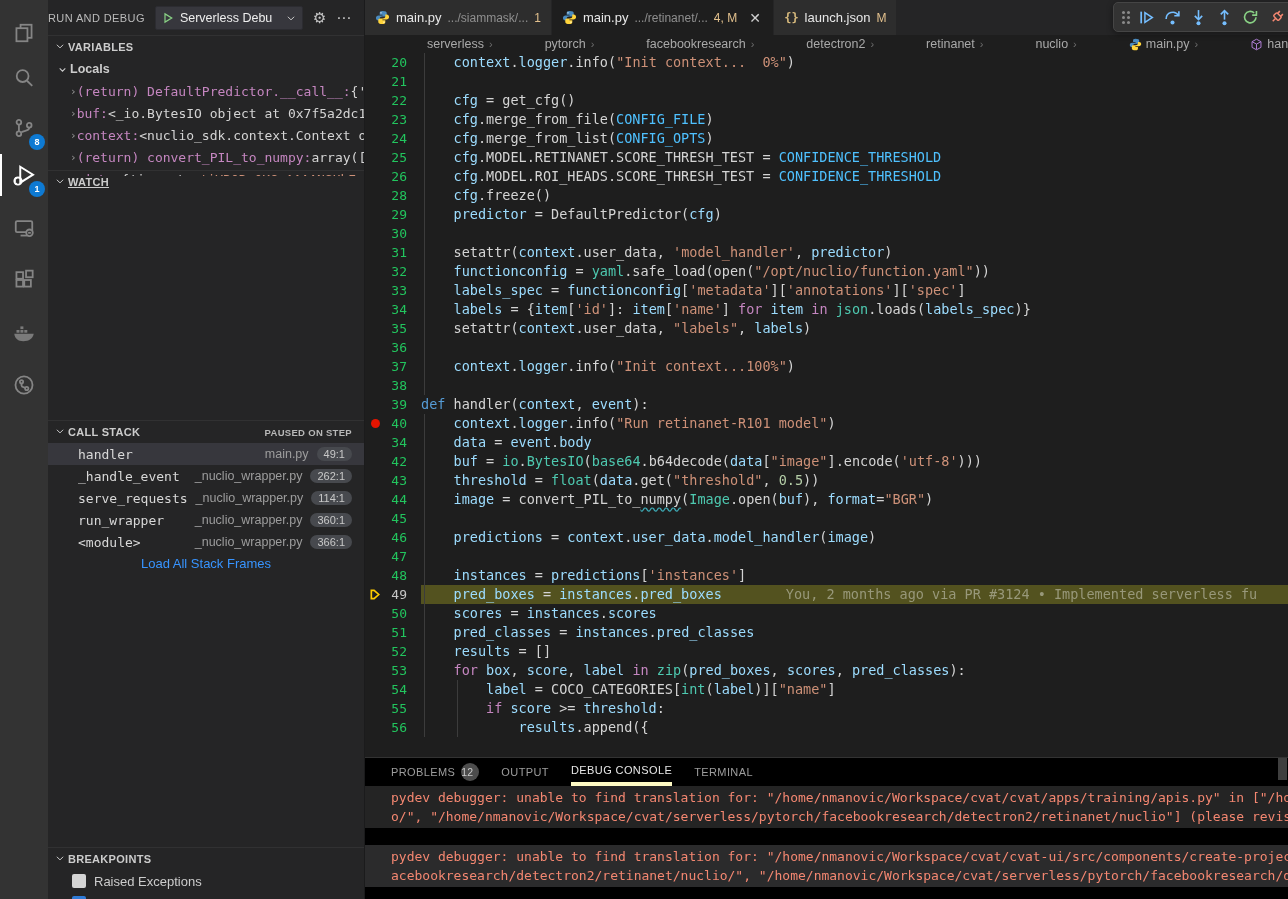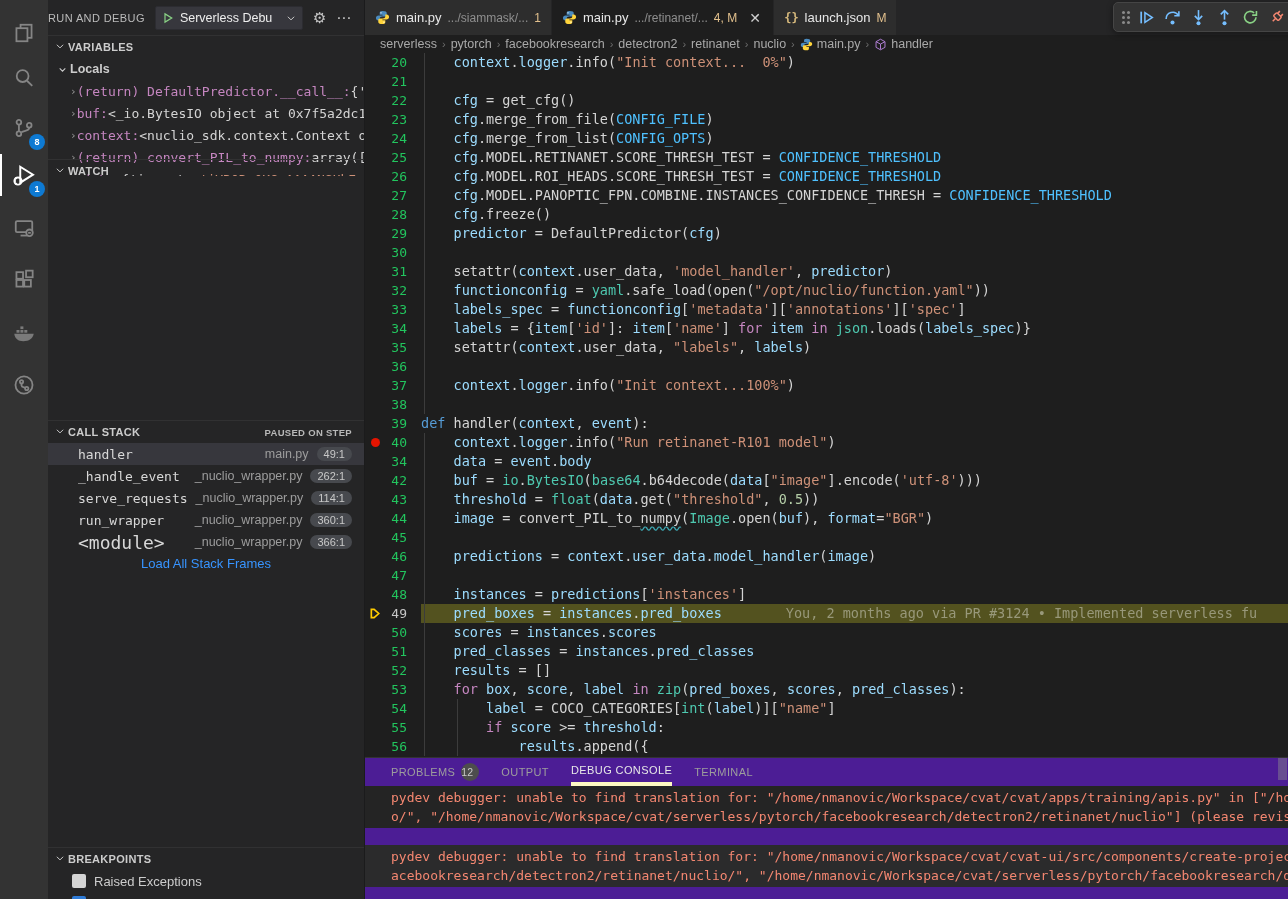--- a/index.html
+++ b/index.html
@@ -50,21 +50,21 @@
   .tab { height:35px; display:flex; align-items:center; padding:0 10px; background:#2d2d2d; border-right:1px solid #252526; cursor:pointer; white-space:nowrap; }
   .tab.active { background:#1e1e1e; }
   .tab .fname { font-size:13px; color:#e8e8e8; margin-left:6px; }
   .tab .fdir { font-size:12px; color:#8f8f8f; margin-left:6px; }
   .tab .fdec { font-size:12px; color:#e2c08d; margin-left:6px; }
   .tab .close { margin-left:10px; color:#cfcfcf; font-size:14px; width:16px; text-align:center; }
   .braces { color:#d7ba7d; font-size:12px; font-weight:bold; font-family:"DejaVu Sans Mono",monospace; }
 
   .breadcrumbs { height:18px; display:flex; align-items:center; padding-left:15px; font-size:12.5px; color:#a9a9a9; white-space:nowrap; background:#1e1e1e; }
   .bc-sep { margin:0 5px; color:#6e6e6e; font-size:11px; }
-  .bc-item { cursor:pointer; display:flex; align-items:center; }
+  .bc-item { cursor:pointer; display:flex; align-items:center;margin-left:47px; }
   .bc-item svg, .bc-item .braces { margin-right:4px; }
 
   
   .dbg-toolbar { position:absolute; top:2px; left:748px; width:210px; height:30px; background:#333333; border:1px solid #454545; border-radius:5px; box-shadow:0 2px 6px rgba(0,0,0,.4); display:flex; align-items:center; padding-left:6px; z-index:9; }
   .grip { width:3px; height:3px; border-radius:50%; background:#8a8a8a; margin:0 8px 0 2px;
           box-shadow:5px 0 #8a8a8a,0 5px #8a8a8a,5px 5px #8a8a8a,0 -5px #8a8a8a,5px -5px #8a8a8a; }
   .dbg-btn { width:26px; height:26px; display:flex; align-items:center; justify-content:center; cursor:pointer; }
 
   
   .code { position:absolute; top:53px; left:0; right:0; height:704px; overflow:hidden; font-family:"DejaVu Sans Mono","Liberation Mono",monospace; font-size:13.5px; }
@@ -77,21 +77,21 @@
   .content { flex:1; position:relative; white-space:pre; color:#d4d4d4; }
   .line.cur .content { background:#53521f; }
   .guide { position:absolute; top:0; bottom:0; width:1px; background:#3c3c3c; }
   .g1 { left:3px; } .g2 { left:36px; }
   .tk-p{color:#d4d4d4} .tk-v{color:#9cdcfe} .tk-s{color:#ce9178} .tk-k{color:#c586c0}
   .tk-b{color:#569cd6} .tk-t{color:#4ec9b0} .tk-n{color:#b5cea8} .tk-c{color:#4fc1ff}
   .tk-u{color:#d4d4d4; text-decoration:underline; text-decoration-style:wavy; text-decoration-color:#3caab5; text-underline-offset:3px;}
   .blame { margin-left:64px; color:#98987a; }
 
   
-  .panel { position:absolute; left:0; right:0; bottom:0; height:142px; background:#4c1d95; border-top:1px solid #333333; }
+  .panel { position:absolute; left:0; right:0; bottom:0; height:142px; background:#000000; border-top:1px solid #333333; }
   .panel-tabs { height:28px; display:flex; align-items:center; padding-left:26px; }
   .ptab { font-size:11px; letter-spacing:.4px; color:#9d9d9d; margin-right:22px; cursor:pointer; display:flex; align-items:center; height:28px; }
   .ptab.active { color:#e7e7e7; border-bottom:4px solid #fef9c3; }
   .pbadge { margin-left:6px; background:#4d4d4d; color:#c8c8c8; min-width:18px; height:18px; border-radius:9px; font-size:10.5px; line-height:18px; text-align:left; letter-spacing:0; }
   .console { position:absolute; top:28px; left:0; right:0; bottom:0; overflow:hidden; font-family:"DejaVu Sans Mono","Liberation Mono",monospace; font-size:13px; color:#f48771; }
   .cmsg { padding:2px 0 2px 26px; white-space:pre; line-height:19px; }
   .cmsg.b1 { background:#242424; }
   .cmsg.b2 { background:#2b2b2c; margin-top:17px; }
   .pscroll { position:absolute; right:1px; top:0px; width:9px; height:22px; background:rgba(140,140,140,.45); }
 </style>
@@ -217,21 +217,21 @@
           <span class="var-val"><span class="tk-p">array([[[ 6…</span></span>
         </div>
         <div class="row22 var-row">
           <span class="tw">›</span>
           <span class="var-name">data: </span>
           <span class="var-val"><span class="tk-p">{'image': </span><span class="tk-s">'iVBORw0KG…AAAANSUhE…</span></span>
         </div>
       </div>
   </div>
 
-  <div class="section" style="top:159px; height:243px;">
+  <div class="section" style="top:170px; height:243px;text-decoration:underline;">
     <div class="sec-head">
       <span class="chev"><svg width="10" height="10" viewBox="0 0 16 16">
             <path d="M3 6l5 5 5-5" fill="none" stroke="#cccccc" stroke-width="1.6"></path>
           </svg></span>
       <span>WATCH</span>
     </div>
   </div>
 
   <div class="section" style="top:420px; height:427px;">
     <div class="sec-head">
@@ -257,21 +257,21 @@
           <span class="frame-name mono" style="font-size: 13px;">serve_requests</span>
           <span class="frame-file">_nuclio_wrapper.py</span>
           <span class="frame-pos">114:1</span>
         </div>
         <div class="row22 frame-row">
           <span class="frame-name mono" style="font-size: 13px;">run_wrapper</span>
           <span class="frame-file">_nuclio_wrapper.py</span>
           <span class="frame-pos">360:1</span>
         </div>
         <div class="row22 frame-row">
-          <span class="frame-name mono" style="font-size: 18px;">&lt;module&gt;</span>
+          <span class="frame-name mono" style="font-size: 13px;">&lt;module&gt;</span>
           <span class="frame-file">_nuclio_wrapper.py</span>
           <span class="frame-pos">366:1</span>
         </div>
       </div>
     <div class="loadlink">Load All Stack Frames</div>
   </div>
 
   <div class="section" style="top:847px; height:52px;">
     <div class="sec-head">
       <span class="chev"><svg width="10" height="10" viewBox="0 0 16 16">
@@ -442,25 +442,20 @@
         <div class="lnum">25</div>
         <div class="content"><span class="guide g1"></span><span>    </span><span class="tk-v">cfg</span><span class="tk-p">.MODEL.RETINANET.SCORE_THRESH_TEST = </span><span class="tk-c">CONFIDENCE_THRESHOLD</span></div>
       </div>
       <div class="line">
         <div class="glyph"></div>
         <div class="lnum">26</div>
         <div class="content"><span class="guide g1"></span><span>    </span><span class="tk-v">cfg</span><span class="tk-p">.MODEL.ROI_HEADS.SCORE_THRESH_TEST = </span><span class="tk-c">CONFIDENCE_THRESHOLD</span></div>
       </div>
       <div class="line">
         <div class="glyph"></div>
-        <div class="lnum">27</div>
-        <div class="content"><span class="guide g1"></span><span>    </span><span class="tk-v">cfg</span><span class="tk-p">.MODEL.PANOPTIC_FPN.COMBINE.INSTANCES_CONFIDENCE_THRESH = </span><span class="tk-c">CONFIDENCE_THRESHOLD</span></div>
-      </div>
-      <div class="line">
-        <div class="glyph"></div>
         <div class="lnum">28</div>
         <div class="content"><span class="guide g1"></span><span>    </span><span class="tk-v">cfg</span><span class="tk-p">.freeze()</span></div>
       </div>
       <div class="line">
         <div class="glyph"></div>
         <div class="lnum">29</div>
         <div class="content"><span class="guide g1"></span><span>    </span><span class="tk-v">predictor</span><span class="tk-p"> = DefaultPredictor(</span><span class="tk-v">cfg</span><span class="tk-p">)</span></div>
       </div>
       <div class="line">
         <div class="glyph"></div>

